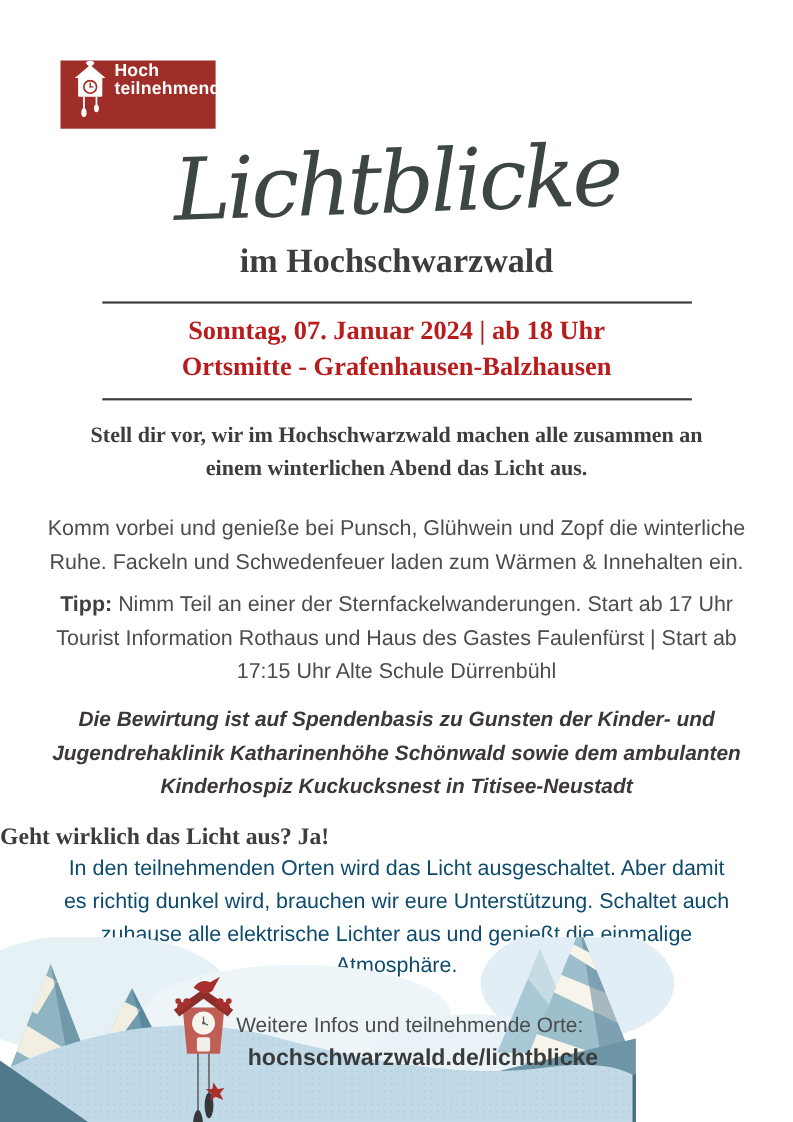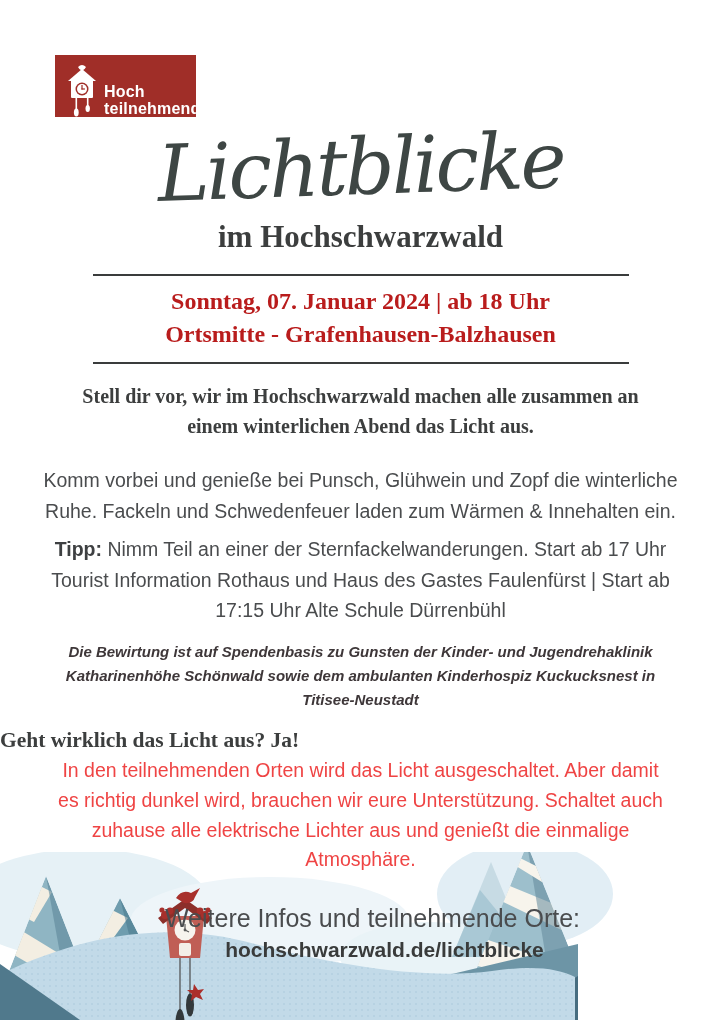--- a/index.html
+++ b/index.html
@@ -10,21 +10,21 @@
     background:#ffffff;
     overflow:hidden;
     font-family:"Liberation Sans", sans-serif;
     color:#44474a;
   }
   
   .logo{
     position:absolute;top:55px;left:55px;
     width:141px;height:62px;
     background:#a02e28;
-    display:flex;align-items:flex-end;
+    display:flex;align-items:flex-start;
     padding:0;box-sizing:border-box;
   }
   .logo-icon{width:40px;height:52px;margin-left:7px;flex:0 0 auto;}
   .logo-text{
     color:#ffffff;
     font-family:"Liberation Sans", sans-serif;
     font-weight:bold;
     font-size:16px;line-height:1.02;
     letter-spacing:.2px;
     margin-left:2px;margin-top:2px;
@@ -73,44 +73,44 @@
     text-align:center;
     font-size:19.5px;line-height:1.56;
     color:#4a4c4e;
   }
   .para-tipp{margin-top:8px;width:660px;}
   .tipp-label{font-weight:bold;color:#3e4042;}
   .donation{
     width:636px;margin:15px auto 0;
     text-align:center;
     font-weight:bold;font-style:italic;
-    font-size:15px;line-height:1.6;
+    font-size:19px;line-height:1.6;
     color:#3e3739;
   }
   .q-heading{
     margin:15px auto 0;
     text-align:left;
     font-family:"Liberation Serif", serif;
     font-weight:bold;
     font-size:21.5px;line-height:1.3;
     color:#3c3e3e;
   }
   .q-text{
     width:606px;margin:1px auto 0;
     text-align:center;
     font-size:19.5px;line-height:1.52;
-    color:#ef4444;
+    color:#0c4a6e;
   }
   
   .footer{
     position:relative;z-index:2;
     margin:27px auto 0;
     text-align:center;
   }
-  .footer-info{font-size:25px;color:#4a4c4e;line-height:1.3;margin-left:24px;}
+  .footer-info{font-size:19px;color:#4a4c4e;line-height:1.3;margin-left:24px;}
   .footer-url{
     margin-top:4px;
     font-weight:bold;
     font-size:21px;color:#393b3b;
     text-decoration:none;display:inline-block;padding-left:48px;
   }
   
   .illustration{
     position:absolute;left:0;bottom:0;
     width:721px;height:168px;

